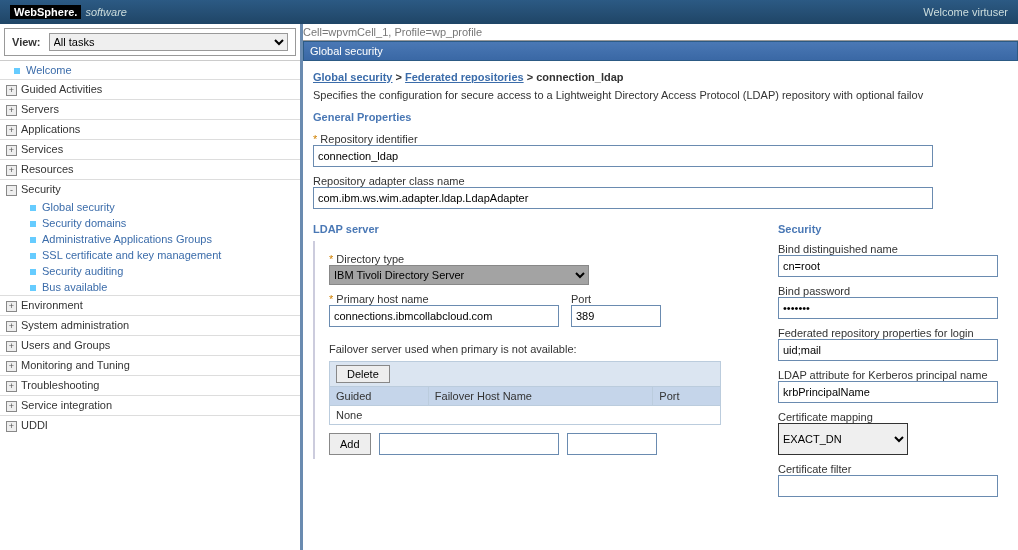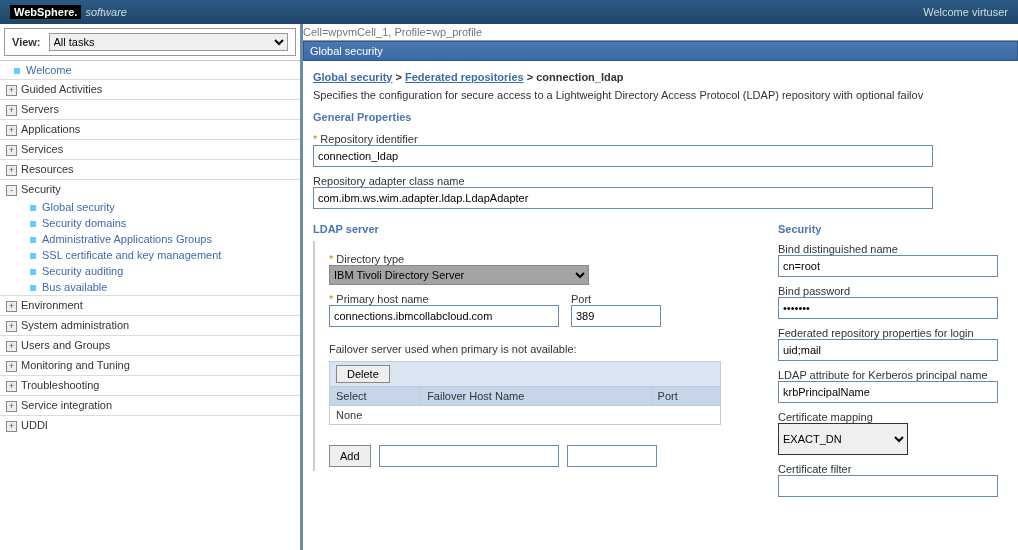--- a/index.html
+++ b/index.html
@@ -37,21 +37,21 @@
 .ldapbox{border:0}
 .group-title{color:#4a78b5;font-weight:bold;margin-bottom:6px}
 .ldapinner{border-left:2px solid #ccd;padding-left:14px;padding-top:4px;padding-bottom:4px}
 select.dd{border:1px solid #888;background:#a3a3a3;height:20px;font-size:11px;width:260px}
 .row{display:flex;gap:12px;align-items:flex-end}
 .failtbl{border:1px solid #9ab;margin-top:6px;width:392px;border-collapse:collapse}
 .failtbl th,.failtbl td{border:1px solid #bcd;padding:3px 6px;text-align:left;font-weight:normal;font-size:11px}
 .failtbl thead tr:first-child td{background:#dbe5f1}
 .failtbl thead tr:nth-child(2) th{background:#c5d5ea}
 button.btn{border:1px solid #888;background:#eee;padding:2px 10px;font-size:11px;font-family:inherit}
-.addrow{margin-top:20px;display:flex;gap:8px}
+.addrow{margin-top:8px;display:flex;gap:8px}
 .sec-col{flex:0 0 230px}
 .sec-col input.txt{width:210px}
 .sec-col select{width:130px;border:1px solid #333;height:32px;font-size:11px}
 </style>
 </head>
 <body>
 
 <div class="topbar">
   <div class="brand">
     <span class="ws">WebSphere.</span>
@@ -131,21 +131,21 @@
               </div>
             </div>
 
             <label class="lbl" style="margin-top:16px">Failover server used when primary is not available:</label>
             <table class="failtbl">
               <thead>
                 <tr>
                     <td colspan="3"><button class="btn">Delete</button></td>
                   </tr>
                 <tr>
-                  <th>Select</th>
+                  <th>Guided</th>
                   <th>Failover Host Name</th>
                   <th>Port</th>
                 </tr>
               </thead>
               <tbody>
                 <tr>
                     <td colspan="3">None</td>
                   </tr>
               </tbody>
             </table>

